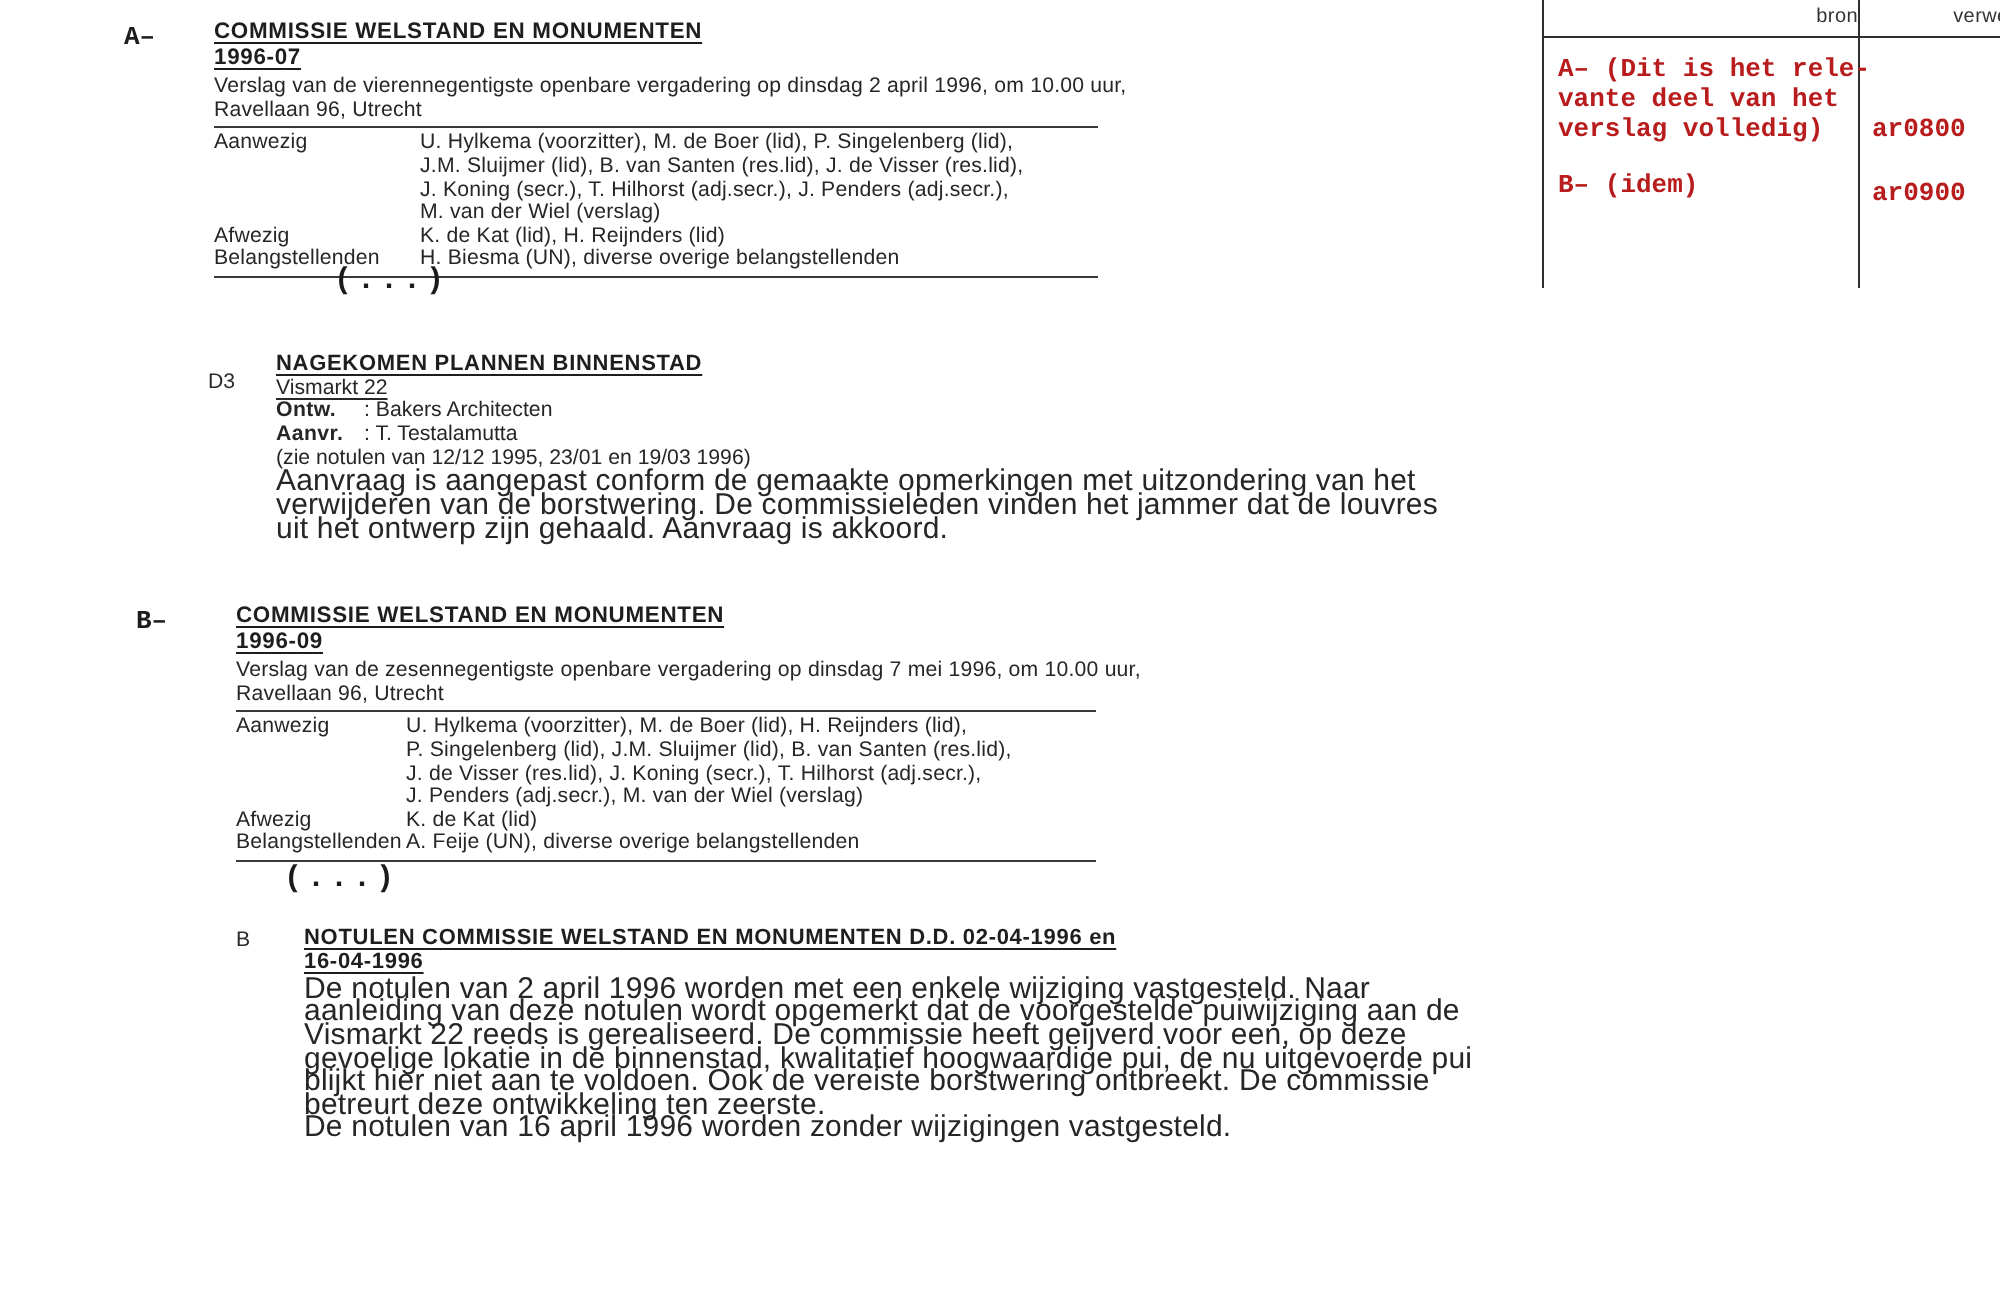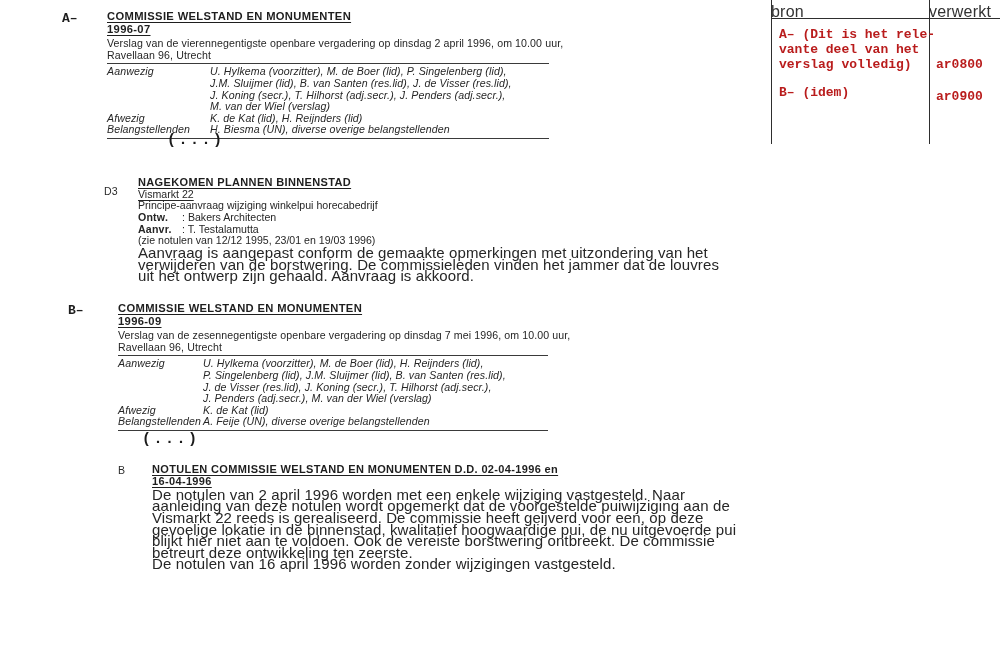--- a/index.html
+++ b/index.html
@@ -22,21 +22,21 @@
   }
   .doc-intro {
     font-size: 10.6px; line-height: 12.2px; letter-spacing: .1px;
     white-space: pre; margin-top: 2px; color: #262626;
   }
   .att-table {
     margin-top: 2px;
     border-top: 1px solid #3a3a3a; border-bottom: 1px solid #3a3a3a;
     padding: 2px 0 2px 0;
   }
-  .att-row { display: flex; font-size: 10.6px; line-height: 11.6px; color: #262626; font-style: italic; }
+  .att-row { display: flex; font-size: 10.6px; line-height: 11.6px; color: #262626; }
   .att-label { flex: none; letter-spacing: .1px; }
   .doc1-label { width: 103px; }
   .doc2-label { width: 85px; }
   .att-value { white-space: pre; letter-spacing: .1px; }
 
   .mono-mark {
     font-family: "Liberation Mono", monospace;
     font-weight: bold; font-size: 13px; color: #1d1d1d; white-space: pre;
   }
   .sans-mark { font-size: 10.6px; color: #2a2a2a; }
@@ -60,22 +60,22 @@
   .kv-label { font-weight: bold; width: 44px; flex: none; letter-spacing: .2px; }
   .sec-body {
     font-size: 15px; line-height: 11.6px; letter-spacing: .1px;
     white-space: pre; color: #262626; margin-top: 0px;
   }
 
   
   .vline { position: absolute; width: 1px; background: #2e2e2e; top: 0; height: 144px; }
   .hline { position: absolute; height: 1px; background: #2e2e2e; top: 18px; left: 771px; width: 229px; }
   .col-header {
-    position: absolute; top: 3px; text-align: left;
-    font-size: 16px; color: #333333; letter-spacing: .2px;
+    position: absolute; top: 3px; text-align: right;
+    font-size: 10px; color: #333333; letter-spacing: .2px;
   }
   .type-note {
     position: absolute; font-family: "Liberation Mono", monospace;
     font-weight: bold; font-size: 13px; line-height: 15px;
     color: #b91c1c; white-space: pre;
   }
 </style>
 </head>
 <body>
 
@@ -106,21 +106,20 @@
       <div class="att-value">H. Biesma (UN), diverse overige belangstellenden</div>
     </div>
   </div>
 </div>
 
 <div class="abs ellipsis-mark" style="left:167px; top:132px;">(...)</div>
 
 <div class="doc-block" style="left:138px; top:176px; width:420px;">
   <div class="sec-heading">NAGEKOMEN PLANNEN BINNENSTAD</div>
   <div class="sec-subject">Vismarkt 22</div>
-  <div class="sec-line">Principe-aanvraag wijziging winkelpui horecabedrijf</div>
   <div class="kv-row">
     <div class="kv-label">Ontw.</div>
     <div class="sec-line">: Bakers Architecten</div>
   </div>
   <div class="kv-row">
     <div class="kv-label">Aanvr.</div>
     <div class="sec-line">: T. Testalamutta</div>
   </div>
   <div class="sec-line">(zie notulen van 12/12 1995, 23/01 en 19/03 1996)</div>
   <div class="sec-body">Aanvraag is aangepast conform de gemaakte opmerkingen met uitzondering van het

